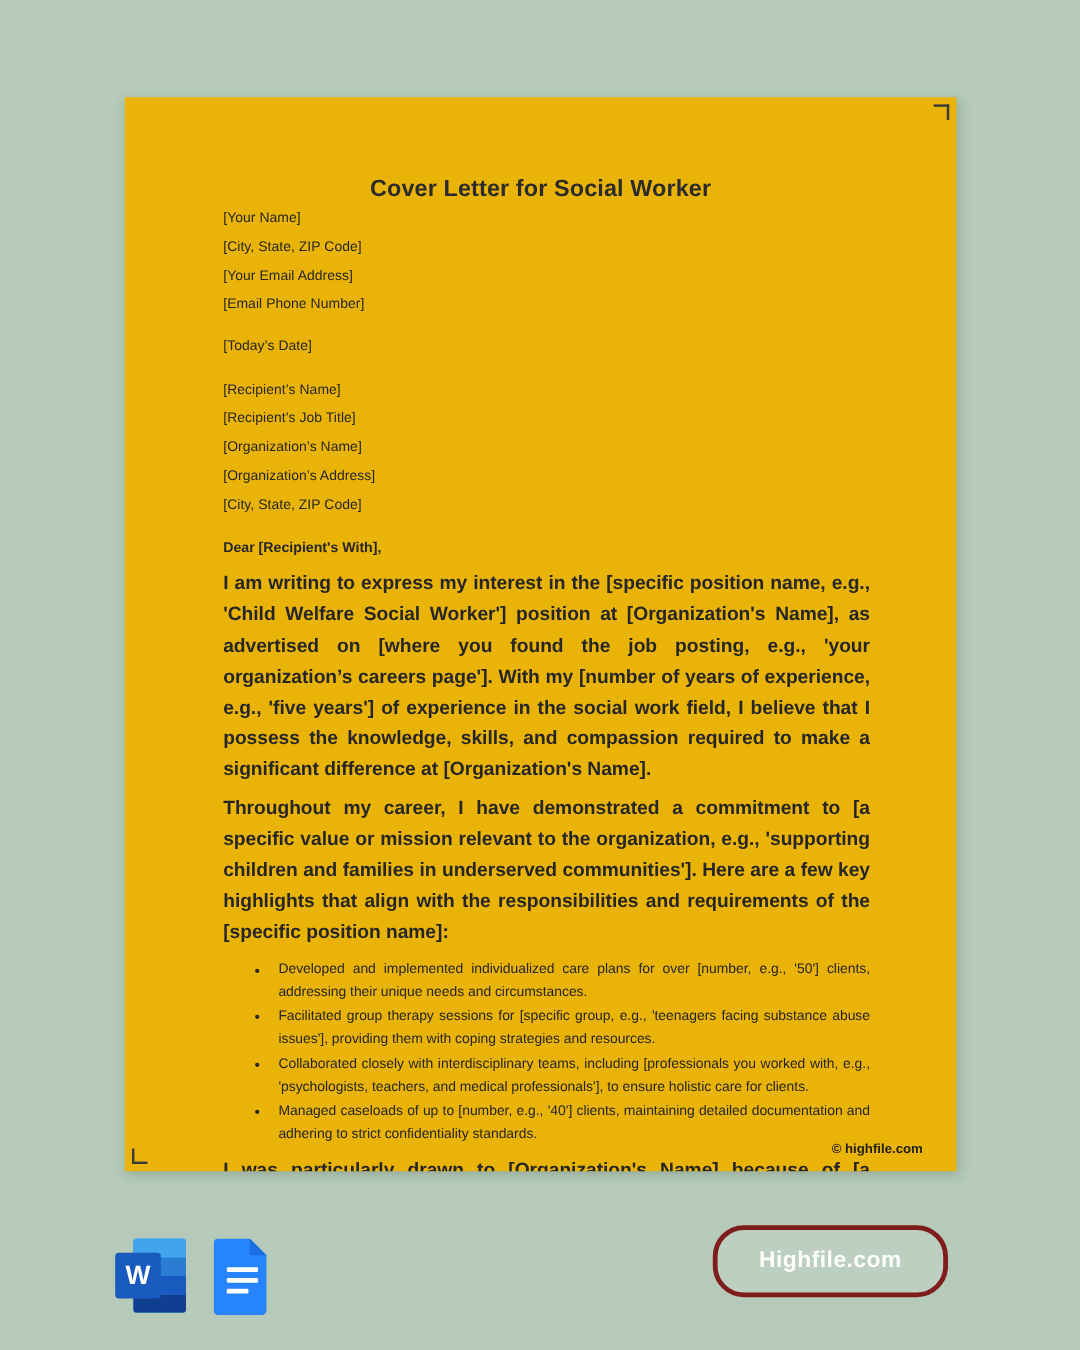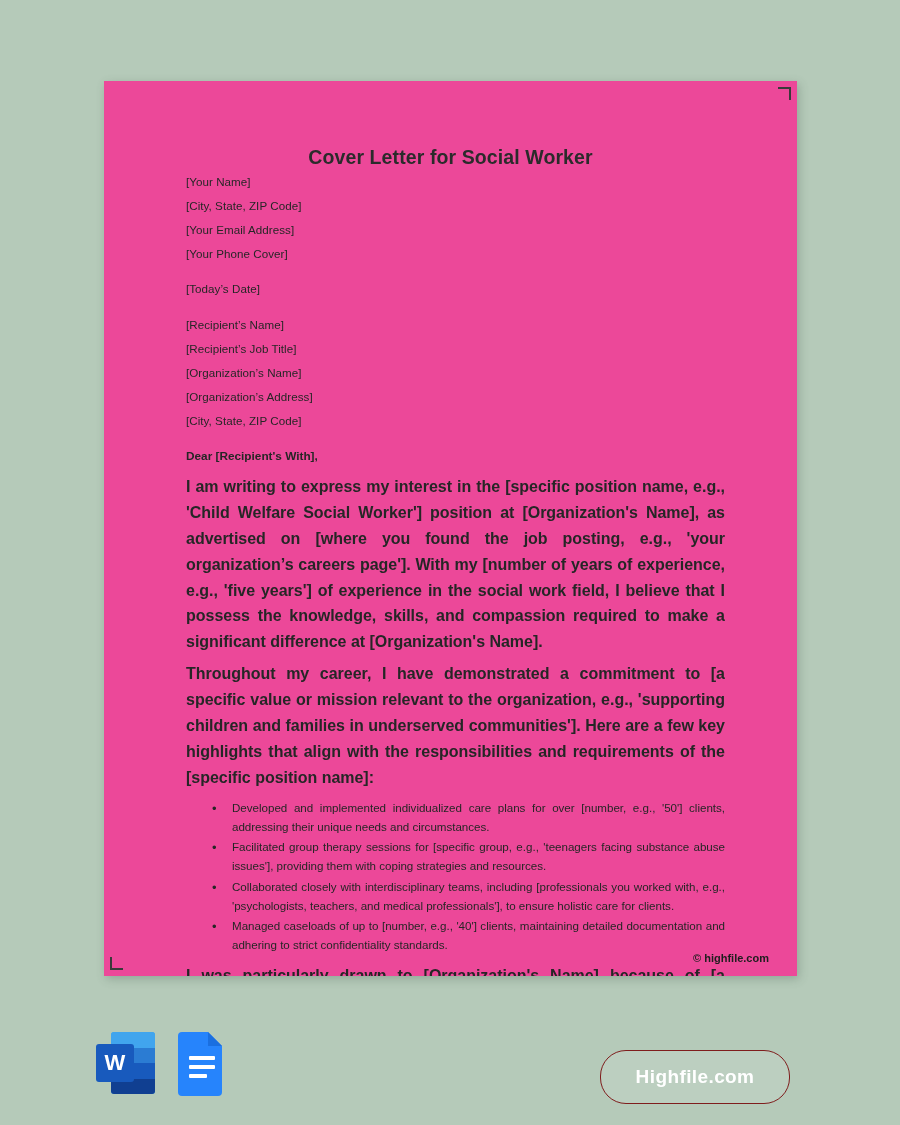--- a/index.html
+++ b/index.html
@@ -15,21 +15,21 @@
     position: relative;
   }
 
   
   #page {
     position: absolute;
     left: 104px;
     top: 81px;
     width: 693px;
     height: 895px;
-    background: #ec4899;
+    background: #eab308;
     box-shadow: 2px 3px 9px rgba(70, 90, 75, 0.30);
     overflow: hidden;
   }
 
   
   .corner-mark {
     position: absolute;
     width: 11px;
     height: 11px;
     pointer-events: none;
@@ -194,25 +194,25 @@
     left: 8px;
     top: 2px;
     width: 48px;
     height: 64px;
   }
 
   
   #highfile-pill {
     position: absolute;
     right: 110px;
-    top: 45px;
+    top: 16px;
     width: 188px;
     height: 52px;
     border-radius: 26px;
-    border: 1px solid #7f1d1d;
+    border: 4px solid #7f1d1d;
     background: rgba(255,255,255,0.10);
     display: flex;
     align-items: center;
     justify-content: center;
   }
   #highfile-pill span {
     color: #ffffff;
     font-size: 19px;
     font-weight: bold;
     letter-spacing: 0.4px;
@@ -227,21 +227,21 @@
   <div class="corner-mark corner-bl"></div>
 
   <h1 id="doc-title">Cover Letter for Social Worker</h1>
 
   <div class="doc-body">
 
     <div>
       <p class="addr-line">[Your Name]</p>
       <p class="addr-line">[City, State, ZIP Code]</p>
       <p class="addr-line">[Your Email Address]</p>
-      <p class="addr-line">[Your Phone Cover]</p>
+      <p class="addr-line">[Email Phone Number]</p>
     </div>
 
     <div class="block-gap-sm"></div>
 
     <p class="addr-line">[Today’s Date]</p>
 
     <div class="block-gap-sm"></div>
 
     <div>
       <p class="addr-line">[Recipient’s Name]</p>

